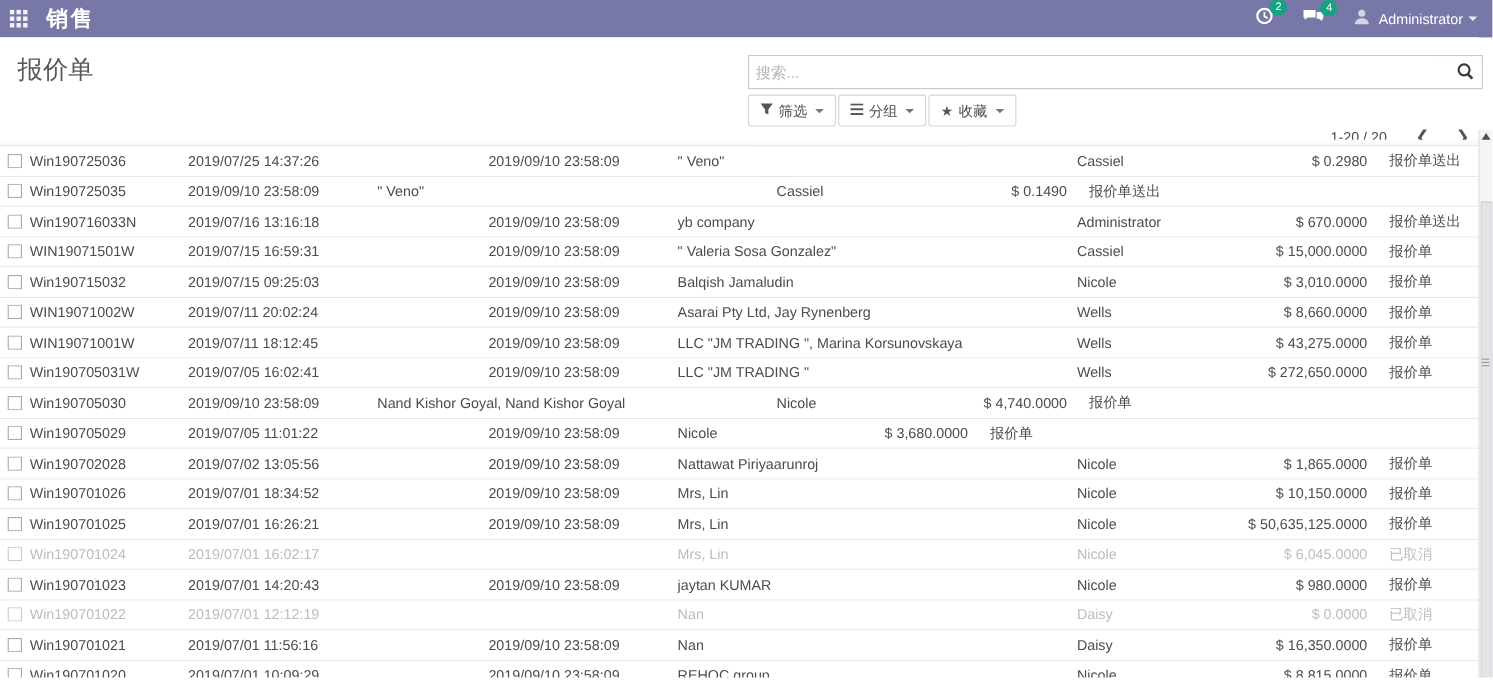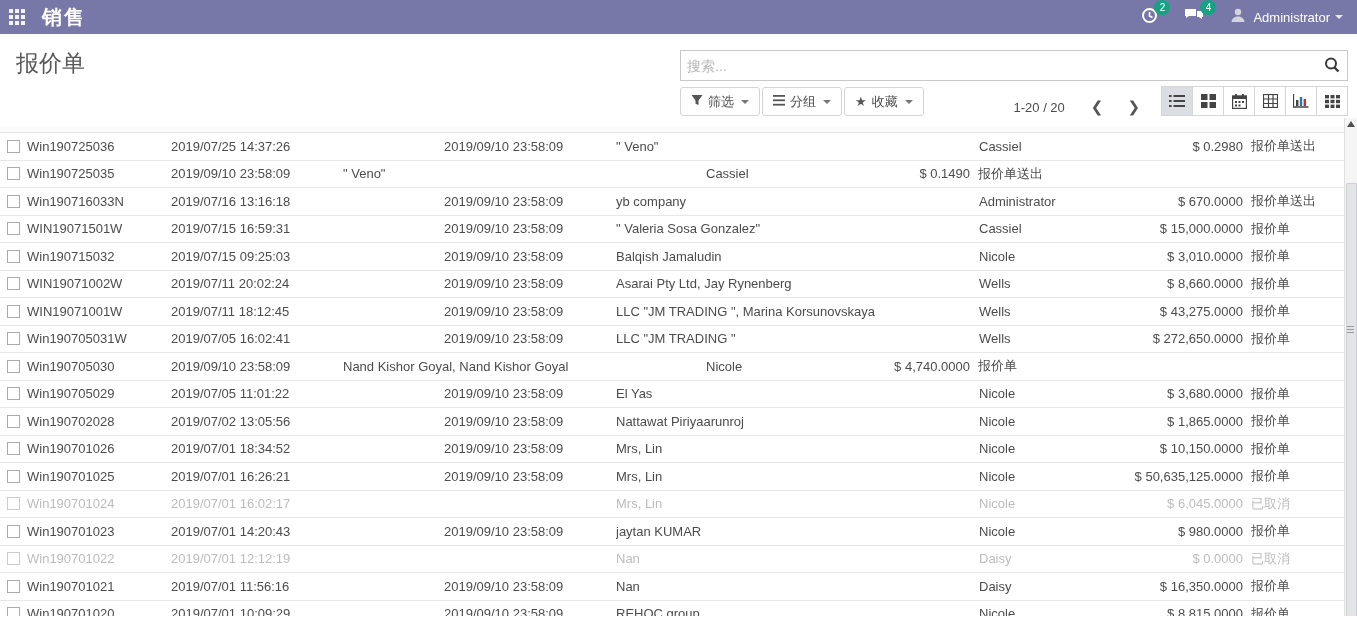--- a/index.html
+++ b/index.html
@@ -33,21 +33,21 @@
   .btn-row { margin-top:14px; display:flex; }
   .btn { font-size:13px; height:29px; padding:0 14px; border:1px solid #c9c9c9; background:#fff;
          color:#4c4c4c; border-radius:3px; cursor:pointer; display:flex; align-items:center; }
   .btn.primary { background:#7878a8; border-color:#6e6da0; color:#fff; margin-right:6px; }
   .cp-right { position:absolute; left:680px; top:16px; width:668px; }
   .searchbox { position:relative; width:668px; height:31px; border:1px solid #c9c9c9; background:#fff; }
   .searchbox input { position:absolute; left:6px; top:0; width:620px; height:29px; border:none; outline:none;
                      font-size:14px; color:#4c4c4c; font-family:inherit; }
   .searchbox input::placeholder { color:#b5b5b5; }
   .search-ico { position:absolute; right:6px; top:5px; }
-  .cp-row2 { display:flex; margin-top:5px; align-items:flex-end; }
+  .cp-row2 { display:flex; margin-top:5px; align-items:flex-start;flex-direction:column; }
   .fgroup { display:flex; }
   .fbtn { height:29px; border:1px solid #d5d5d5; background:#fff; color:#4c4c4c; font-size:13px;
           display:flex; align-items:center; padding:0 10px; cursor:pointer; margin-right:2px; border-radius:3px; }
   .fbtn .glyph { margin-right:5px; color:#555; font-size:12px; }
   .fbtn .dcaret { width:0; height:0; border-left:4px solid transparent; border-right:4px solid transparent;
                   border-top:4px solid #777; margin-left:7px; }
   .pager { margin-left:auto; display:flex; align-items:center; }
   .pager-text { font-size:13px; color:#4c4c4c; margin-right:14px; }
   .pg-btn { font-size:15px; color:#555; padding:0 12px; cursor:pointer; background:none; border:none; }
   .vswitch { display:flex; margin-left:10px; }
@@ -64,21 +64,21 @@
   .cell { overflow:hidden; white-space:nowrap; }
   .col-check { width:27px; display:flex; justify-content:center; }
   .cb { width:13px; height:13px; border:1px solid #aaa; background:#fff; display:block; }
   .muted .cb { border-color:#ccc; }
   .col-ref { width:144px; }
   .col-created { width:273px; }
   .col-confirm { width:172px; }
   .col-customer { width:363px; }
   .col-sales { width:140px; }
   .col-total { width:124px; text-align:right; }
-  .col-status { flex:1; padding-left:8px; }
+  .col-status { flex:1; padding-left:20px; }
 
   
   .scrollbar { position:absolute; top:118px; right:0; width:13px; height:503px;
                background:#f5f5f5; border-left:1px solid #e0e0e0; }
   .sb-up { position:absolute; top:3px; left:2px; width:0; height:0; border-left:4px solid transparent;
            border-right:4px solid transparent; border-bottom:6px solid #505050; }
   .sb-thumb { position:absolute; top:65px; left:1px; width:11px; height:436px; background:#e3e3e8;
               border:1px solid #cfcfd6; border-radius:1px; }
   .sb-grip { position:absolute; top:208px; left:2px; width:7px; }
   .sb-grip i { display:block; height:1px; background:#9a9a9a; margin-bottom:2px; }
@@ -361,21 +361,20 @@
           <div class="cell col-total">$ 4,740.0000</div>
           <div class="cell col-status">报价单</div>
         </div>
         <div class="trow">
           <div class="cell col-check">
             <span class="cb"></span>
           </div>
           <div class="cell col-ref">Win190705029</div>
           <div class="cell col-created">2019/07/05 11:01:22</div>
           <div class="cell col-confirm">2019/09/10 23:58:09</div>
-          <div class="cell col-customer">El Yas</div>
           <div class="cell col-sales">Nicole</div>
           <div class="cell col-total">$ 3,680.0000</div>
           <div class="cell col-status">报价单</div>
         </div>
         <div class="trow">
           <div class="cell col-check">
             <span class="cb"></span>
           </div>
           <div class="cell col-ref">Win190702028</div>
           <div class="cell col-created">2019/07/02 13:05:56</div>

